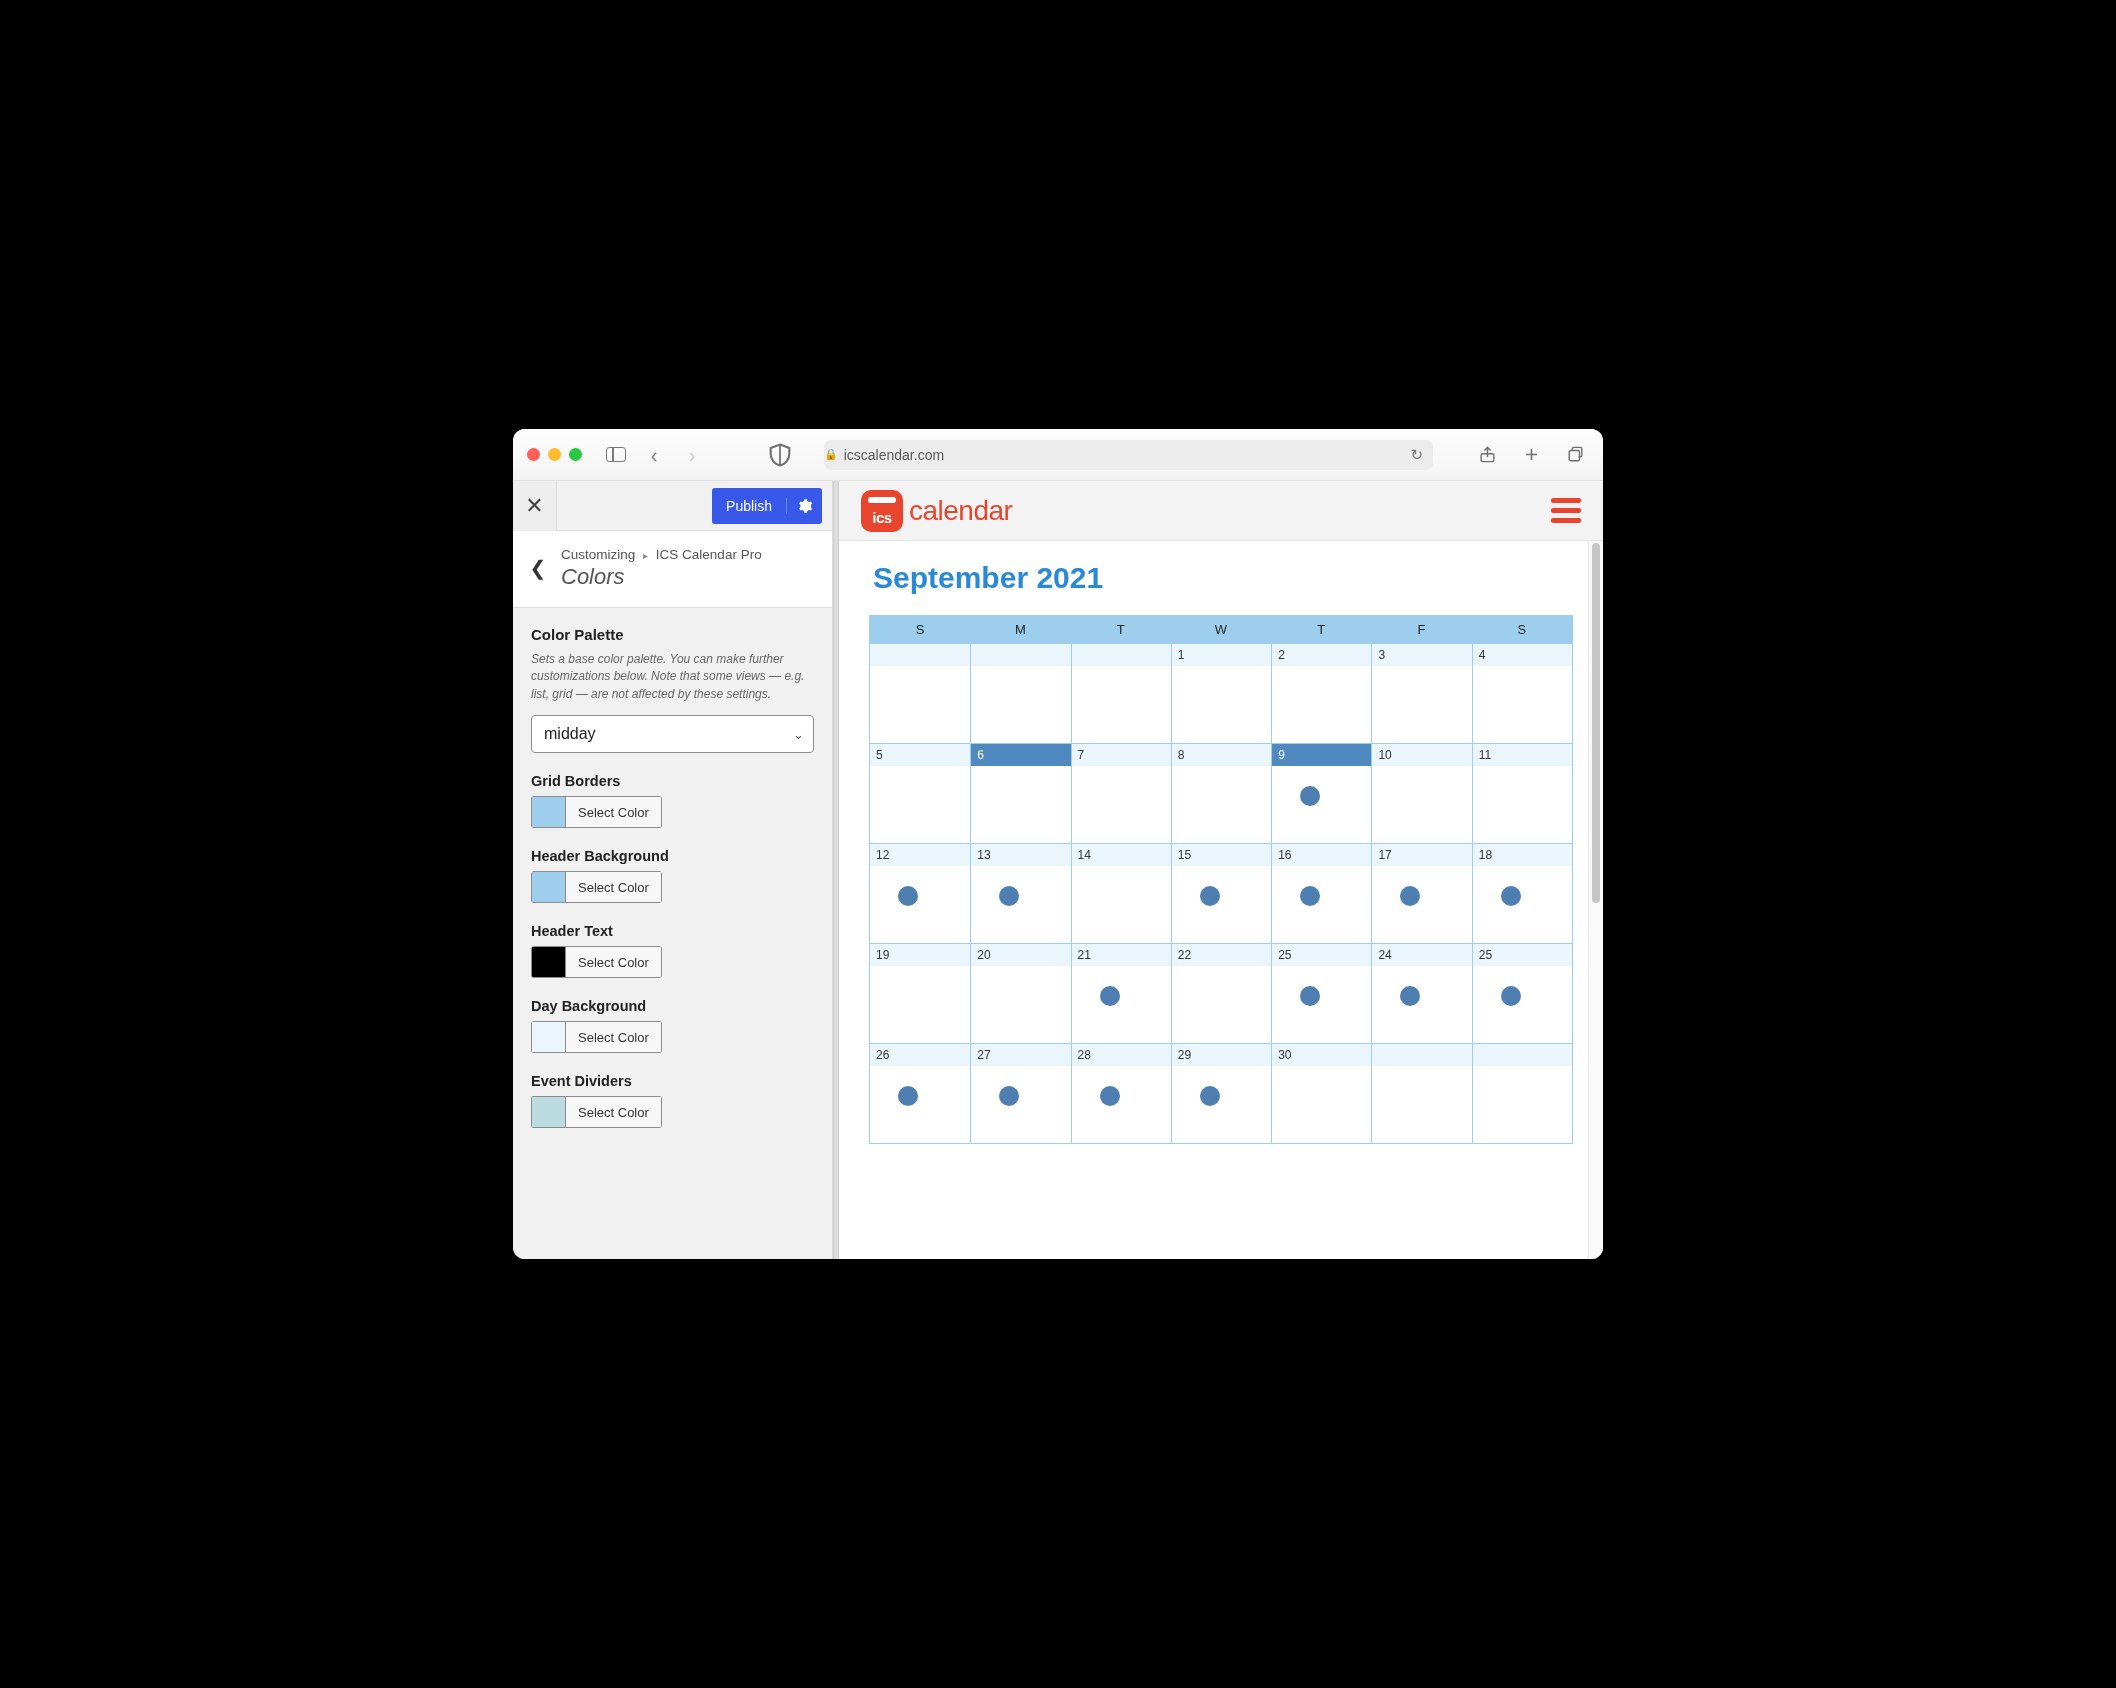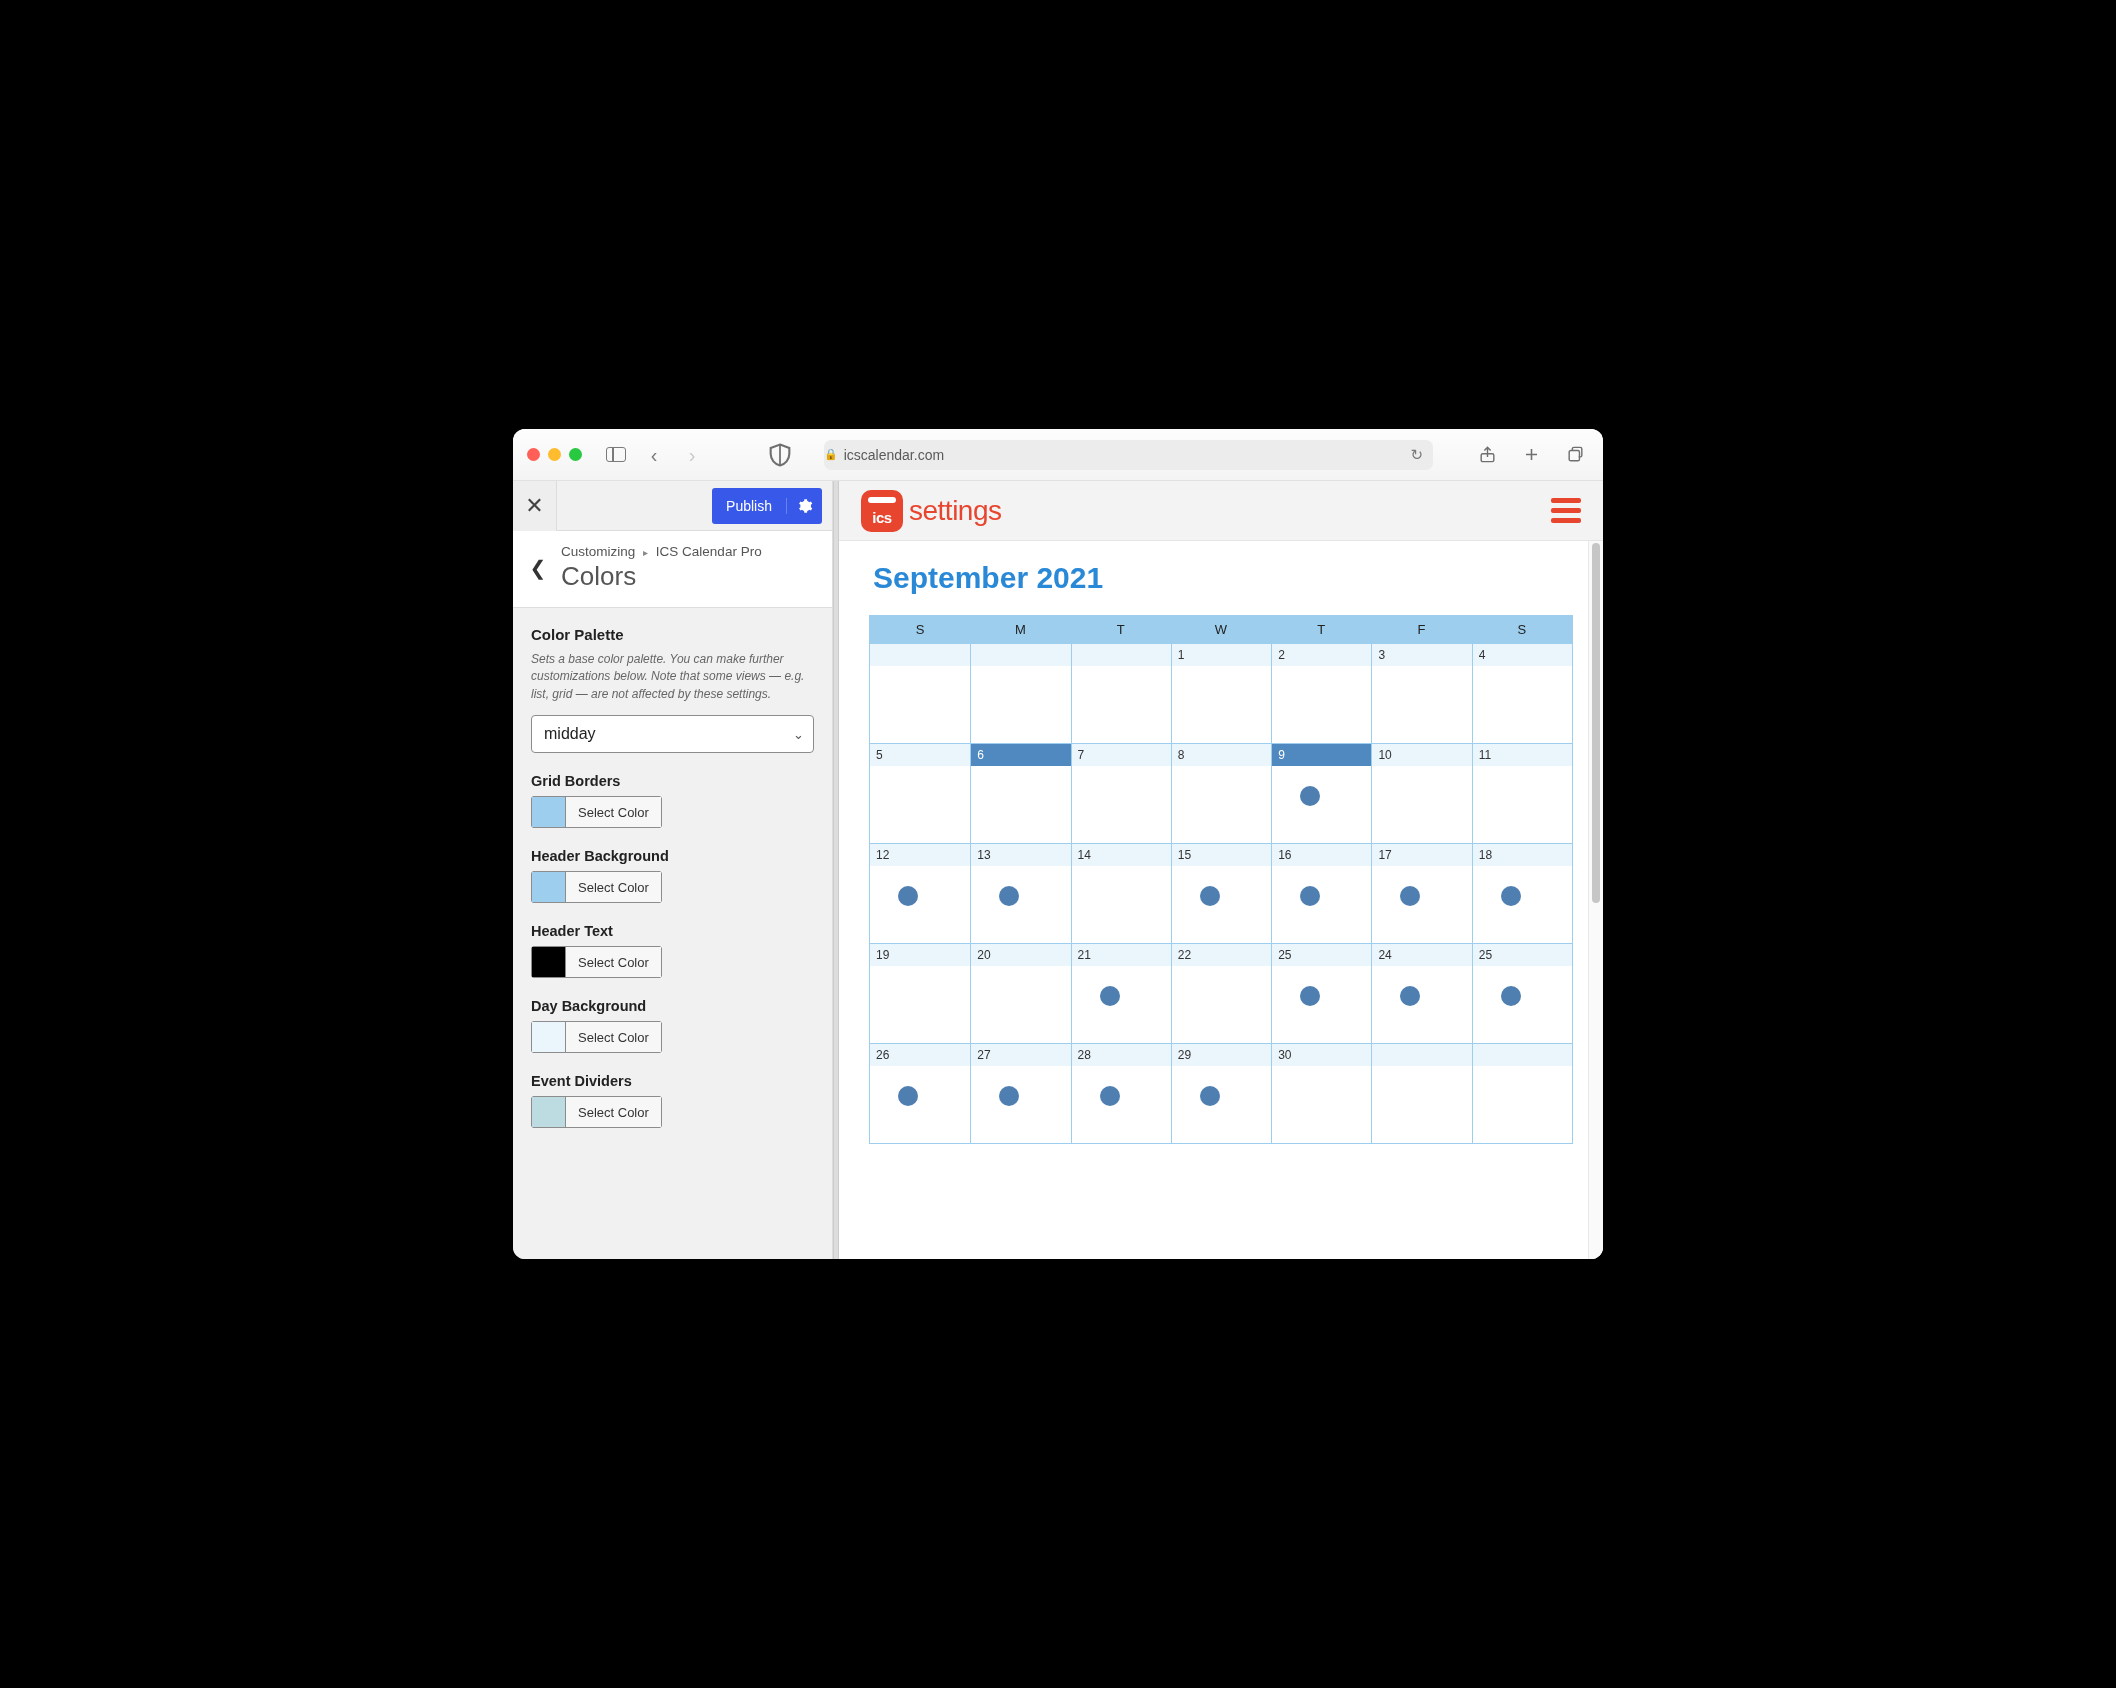--- a/index.html
+++ b/index.html
@@ -111,21 +111,21 @@
   .back-chev{
     width:34px; height:50px;
     display:flex; align-items:center; justify-content:center;
     font-size:20px;
     color:#333;
     cursor:pointer;
   }
   .crumbs{display:flex; flex-direction:column;}
   .crumb-line{color:#555; font-size:13.5px;}
   .arrow-sep{color:#888; font-size:10px; margin:0 4px;}
-  .panel-title{font-size:26px; color:#555; font-weight:400; margin-top:2px;}
+  .panel-title{font-size:22px; color:#555; font-weight:400; margin-top:2px;font-style:italic;}
 
   .panel-body{
     flex:1;
     overflow-y:auto;
     padding:18px 18px 8px 18px;
   }
   .section-head{font-weight:600; font-size:15px; color:#222; margin-bottom:8px;}
   .section-desc{font-style:italic; color:#666; font-size:12px; line-height:1.45; margin-bottom:12px;}
   .select-wrap{
     position:relative;
@@ -379,21 +379,21 @@
           </div>
       </div>
     </div>
 
     <div class="divider-v"></div>
 
     <div class="preview">
       <div class="site-header">
         <div class="logo">
           <div class="logo-badge"></div>
-          <div class="logo-text">settings</div>
+          <div class="logo-text">calendar</div>
         </div>
         <div class="hamburger">
           <span></span>
             <span></span>
             <span></span>
         </div>
       </div>
 
       <div class="preview-body">
         <div class="cal-title">September 2021</div>

